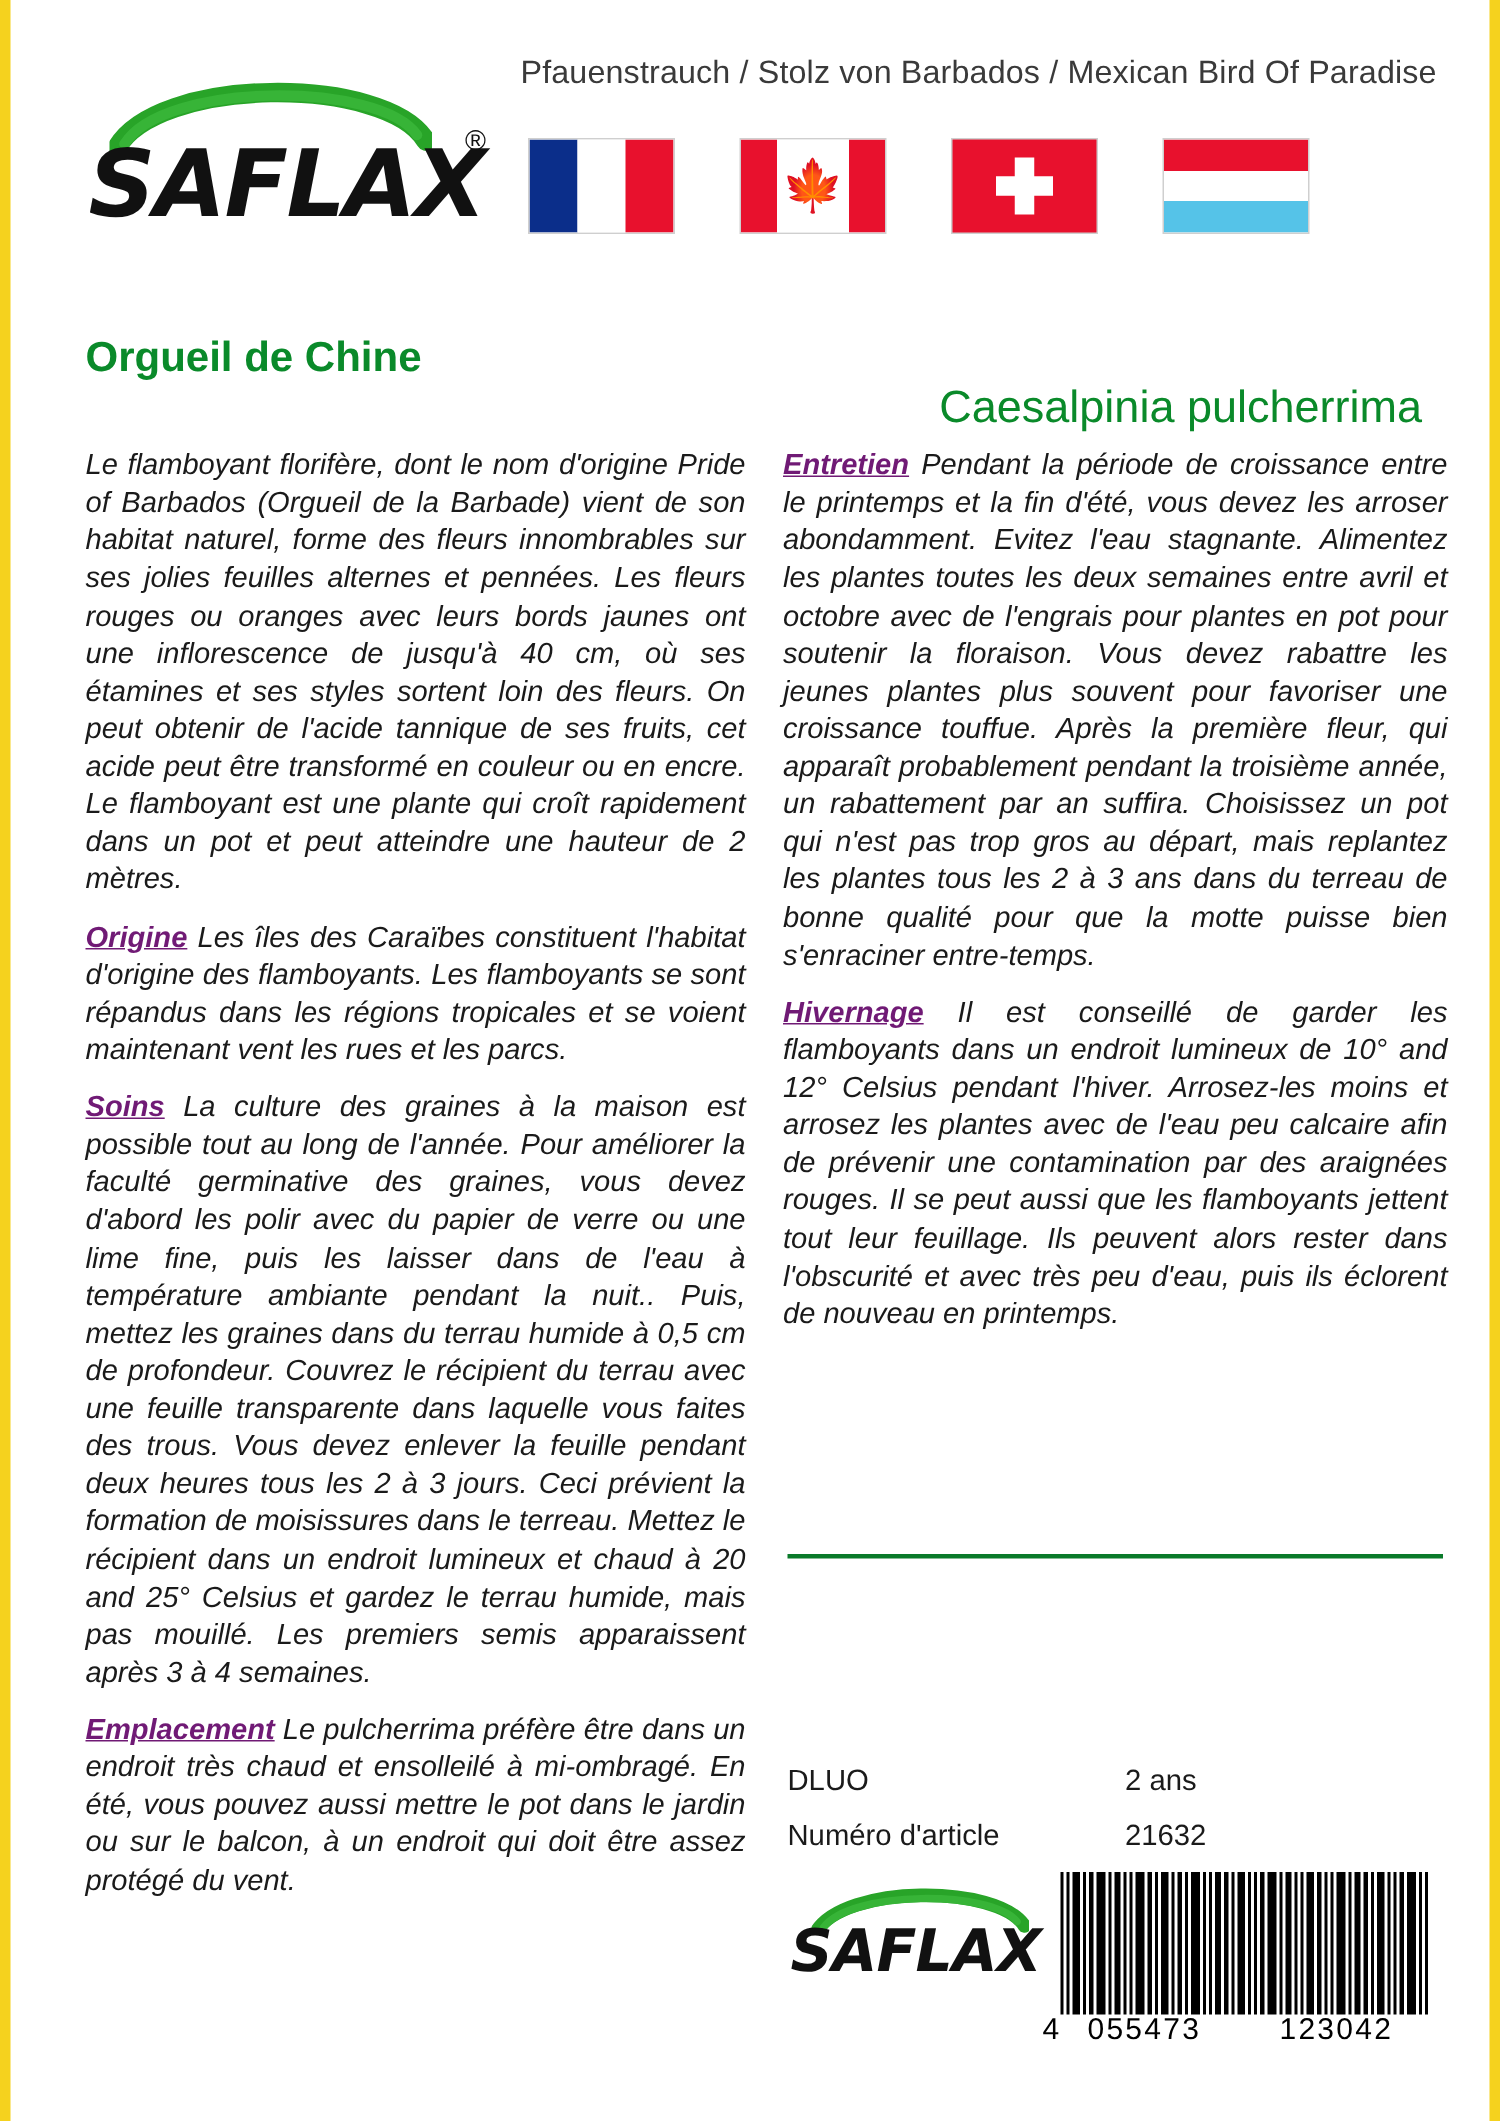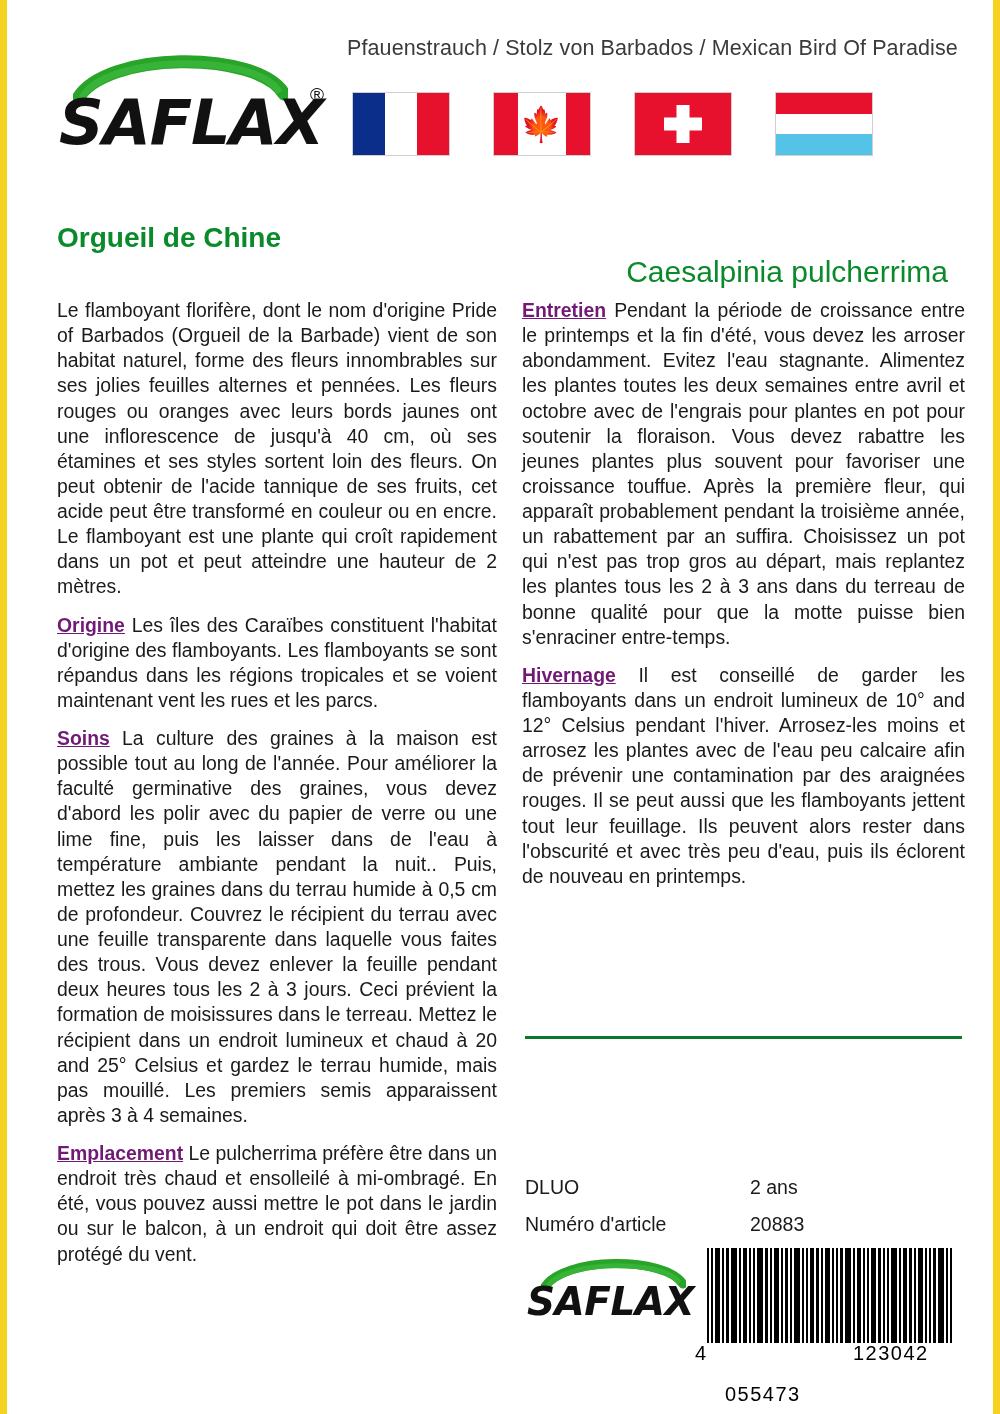--- a/index.html
+++ b/index.html
@@ -149,20 +149,21 @@
   .col-left {
     left: 50px;
     width: 440px;
   }
   .col-right {
     left: 515px;
     width: 443px;
   }
   .col p {
     margin: 0 0 13px 0;
+    font-style: italic;
   }
   .sec-head {
     color: #701a75;
     font-weight: 700;
     text-decoration: underline;
   }
   .divider {
     position: absolute;
     left: 518px;
     top: 1036px;
@@ -236,21 +237,21 @@
   .barcode-digits {
     position: absolute;
     left: 0;
     top: 94px;
     width: 100%;
     font-size: 20px;
     letter-spacing: 1.5px;
     color: #000;
   }
   .bc-first { position: absolute; left: 0; top: 0; }
-  .bc-left { position: absolute; left: 30px; top: 0; margin-top: 41px; }
+  .bc-left { position: absolute; left: 30px; top: 0; }
   .bc-right { position: absolute; left: 158px; top: 0; }
 </style>
 </head>
 <body>
 
 <div class="page">
 
   <div class="header">
 
     <div class="logo-block">
@@ -320,21 +321,21 @@
 
   <div class="divider"></div>
 
   <div class="info">
     <div class="info-row">
       <div class="info-label">DLUO</div>
       <div class="info-value">2 ans</div>
     </div>
     <div class="info-row">
       <div class="info-label">Numéro d'article</div>
-      <div class="info-value">20883</div>
+      <div class="info-value">21632</div>
     </div>
   </div>
 
   <div class="footer-logo">
     <svg class="arc" viewBox="0 0 145 38">
       <path d="M3 36 C 22 4, 124 4, 142 32" fill="none" stroke="#28a428" stroke-width="9" stroke-linecap="round"></path>
       <path d="M8 33 C 26 8, 120 8, 137 29" fill="none" stroke="#37b437" stroke-width="5" stroke-linecap="round"></path>
     </svg>
     <div class="txt">SAFLAX</div>
   </div>

